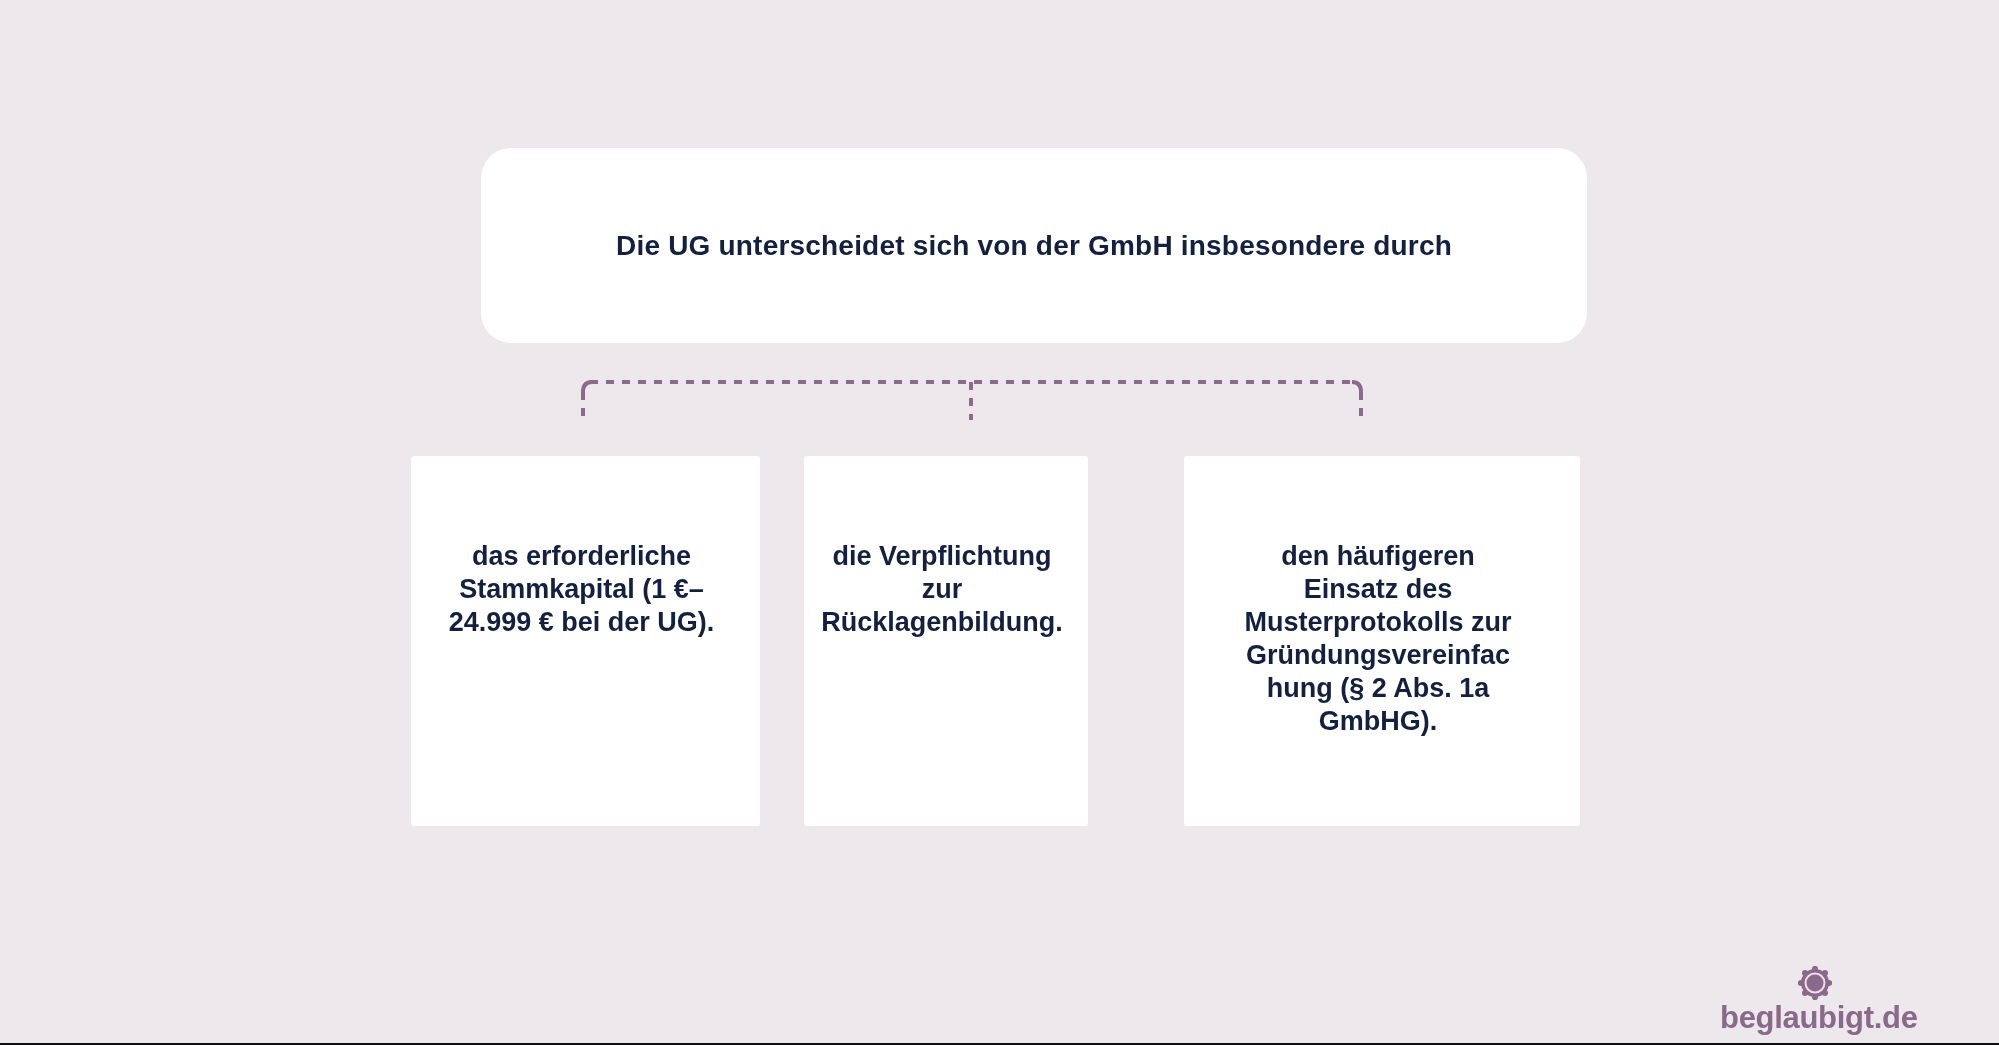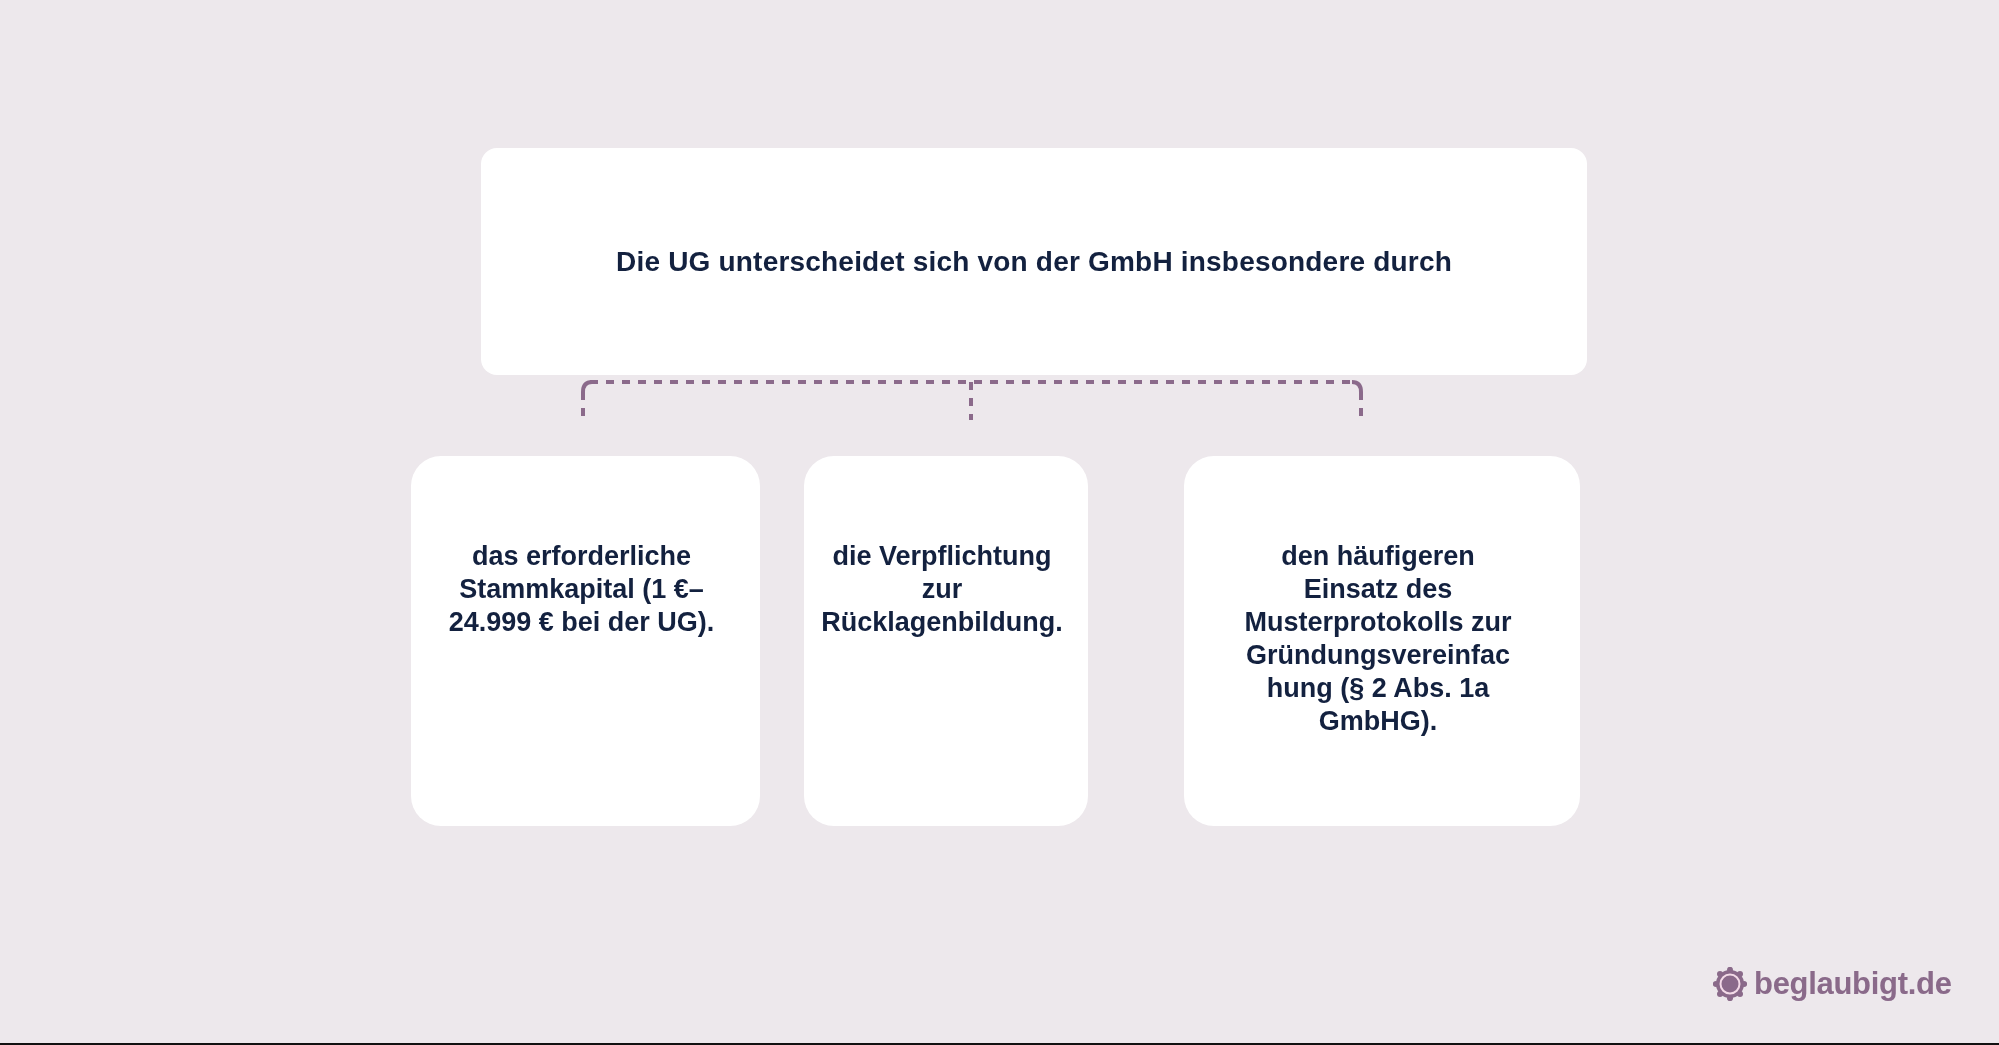--- a/index.html
+++ b/index.html
@@ -6,36 +6,36 @@
   body {
     width: 1999px; height: 1045px; position: relative; overflow: hidden;
     background: #ede8ec;
     font-family: "Liberation Sans", "DejaVu Sans", sans-serif;
   }
   .box {
     position: absolute; background: #ffffff; box-sizing: border-box;
     color: #13213f; font-weight: bold; text-align: center;
   }
   #top-box {
-    left: 481px; top: 148px; width: 1106px; height: 227px; border-radius: 16px;
+    left: 481px; top: 148px; width: 1106px; height: 195px; border-radius: 30px;
     display: flex; align-items: center; justify-content: center;
     font-size: 28px; letter-spacing: 0.2px;
   }
   #top-box span { display: block; }
   .card {
-    top: 456px; height: 370px; border-radius: 30px;
+    top: 456px; height: 370px; border-radius: 3px;
     font-size: 27px; line-height: 33px; padding: 84px 12px 0 4px;
   }
   .card span { display: block; white-space: pre-line; }
   #card-1 { left: 411px; width: 349px; }
   #card-2 { left: 804px; width: 284px; }
   #card-3 { left: 1184px; width: 396px; }
   .connector { position: absolute; left: 0; top: 0; }
   #bottom-line { position: absolute; left: 0; bottom: 0; width: 1999px; height: 2px; background: #111; }
-  #logo { position: absolute; left: 1713px; top: 966px; display: flex; align-items: center; }
+  #logo { position: absolute; left: 1713px; top: 966px; display: flex; align-items: center; flex-direction: column; }
   #logo-text { color: #8a6a8a; font-size: 31px; font-weight: bold; margin-left: 7px; letter-spacing: -0.3px; }
 </style>
 </head>
 <body>
 
 <div id="top-box" class="box">
   <span>Die UG unterscheidet sich von der GmbH insbesondere durch</span>
 </div>
 
 <svg class="connector" width="1999" height="460">

